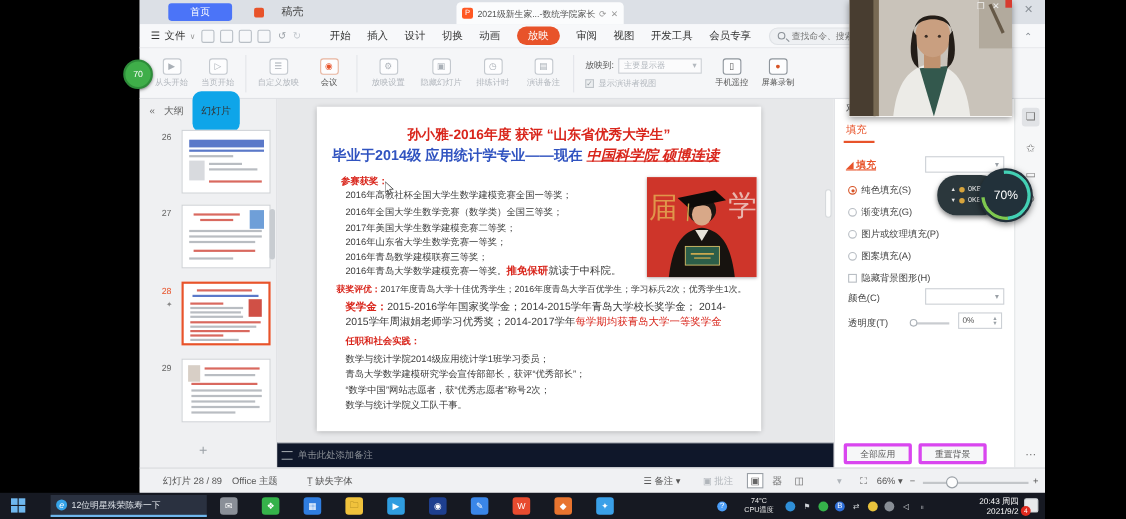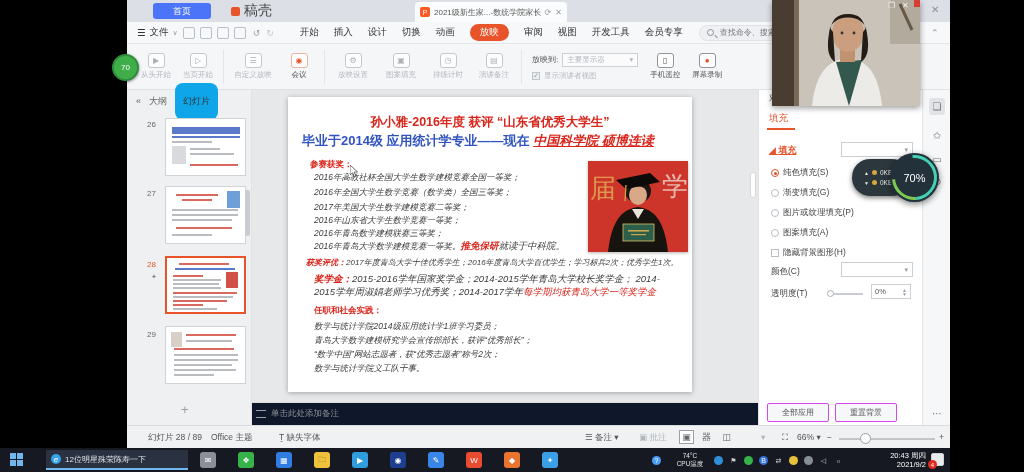--- a/index.html
+++ b/index.html
@@ -2,21 +2,21 @@
 <html><head>
 <meta charset="utf-8">
 <style>
   html,body{margin:0;padding:0;background:#000;}
   *{box-sizing:border-box;font-family:"Liberation Sans","DejaVu Sans",sans-serif;}
   .screen{position:relative;width:1024px;height:472px;background:#000;overflow:hidden;}
   
   .wps{position:absolute;left:127px;top:0;width:823px;height:448px;background:#f2f3f5;}
   .tabbar{position:absolute;left:0;top:0;width:100%;height:22px;background:#dce0e6;}
   .tab-home{position:absolute;left:26px;top:3px;width:58px;height:16px;background:#4b74f8;border-radius:3px;color:#fff;font-size:9px;display:flex;align-items:center;justify-content:center;}
-  .tab-ws{position:absolute;left:96px;top:3px;height:16px;display:flex;align-items:center;gap:4px;font-size:14px;color:#444;padding:0 8px;}
+  .tab-ws{position:absolute;left:96px;top:3px;height:16px;display:flex;align-items:center;gap:16px;font-size:10px;color:#444;padding:0 8px;}
   .ws-ico{width:9px;height:9px;border-radius:2px;background:#e8532a;display:inline-block;}
   .tab-doc{position:absolute;left:288px;top:2px;width:152px;height:20px;background:#fbfcfd;border-radius:4px 4px 0 0;display:flex;align-items:center;gap:4px;padding:0 5px;font-size:8px;color:#555;}
   .doc-ico{width:10px;height:10px;border-radius:2px;background:#ff5722;color:#fff;font-size:7px;display:flex;align-items:center;justify-content:center;flex:none;}
   .doc-title{white-space:nowrap;overflow:hidden;max-width:108px;}
   .gray-g{color:#999;font-size:8px;flex:none;}
   .menubar{position:absolute;left:0;top:22px;width:100%;height:22px;background:#f7f8fa;border-bottom:1px solid #e4e6e9;display:flex;align-items:center;font-size:9.5px;color:#333;}
   .mb-file{display:flex;align-items:center;gap:4px;padding-left:10px;}
   .qa-ico{width:12px;height:12px;border:1px solid #b9bfc6;border-radius:2px;display:inline-block;margin-left:5px;}
   .mb-items{display:flex;align-items:center;gap:15px;margin-left:26px;}
   .mb-it{cursor:default;}
@@ -51,21 +51,21 @@
   .tl-blue{background:#5b79c9;}
   .tp-add{position:absolute;left:54px;top:312px;font-size:13px;color:#9aa0a6;}
   .tp-scroll{position:absolute;right:1px;top:100px;width:5px;height:46px;background:#c8ccd1;border-radius:3px;}
   .canvas{position:absolute;left:125px;top:0;width:506px;height:312px;background:#e7e8ea;}
   .slide{position:absolute;left:36px;top:7px;width:404px;height:295px;background:#fff;box-shadow:0 1px 5px rgba(0,0,0,.3);}
   .canvas-scroll{position:absolute;right:2px;top:82px;width:6px;height:26px;background:#fdfdfd;border:1px solid #d6d9dc;border-radius:3px;}
   .s-title1{position:absolute;left:0;top:17px;width:100%;text-align:center;font-size:12.5px;font-weight:bold;color:#d9261c;}
   .s-title2{position:absolute;left:14px;top:35px;width:390px;font-size:13px;font-weight:bold;color:#3053c0;white-space:nowrap;}
   .s-title2 .red-it{color:#d9261c;font-style:italic;text-decoration:underline;}
   .s-label{position:absolute;font-size:8.5px;font-weight:bold;color:#d9261c;}
-  .s-line{position:absolute;font-size:8.5px;color:#3a3a3a;white-space:nowrap;font-style:italic;}
+  .s-line{position:absolute;font-size:8.5px;color:#3a3a3a;white-space:nowrap;}
   .s-red{color:#d9261c;}
   .s-big{font-size:9.5px;}
   .photo{position:absolute;left:300px;top:64px;width:100px;height:91px;box-shadow:0 1px 3px rgba(0,0,0,.3);}
   .cursor{position:absolute;left:62px;top:68px;width:9px;height:12px;z-index:5;}
   .notesbar{position:absolute;left:125px;top:312px;width:506px;height:23px;background:#0f172a;border-top:1px solid #dcdee1;display:flex;align-items:center;gap:5px;padding-left:4px;font-size:8.5px;color:#8b9096;}
   .notes-ico{width:10px;height:8px;border-top:1.5px solid #9aa0a6;border-bottom:1.5px solid #9aa0a6;}
   
   .panel{position:absolute;left:631px;top:0;width:164px;height:335px;background:#fff;border-left:1px solid #e0e2e5;font-size:8.5px;color:#444;}
   .p-title{position:absolute;left:10px;top:2px;font-size:9px;color:#555;}
   .p-tab{position:absolute;left:10px;top:22px;color:#e8532a;font-size:9.5px;}
@@ -73,21 +73,21 @@
   .p-sec{position:absolute;left:10px;top:54px;color:#e8532a;font-weight:bold;font-size:9px;text-decoration:underline;}
   .p-dd{position:absolute;width:72px;height:15px;border:1px solid #ccd0d5;background:#fff;display:flex;align-items:center;justify-content:flex-end;padding:0 4px;color:#9aa0a6;font-size:7px;}
   .radio{position:absolute;width:8px;height:8px;border:1px solid #b9bec4;border-radius:50%;background:#fff;}
   .radio-on{border-color:#d75427;}
   .radio-on:after{content:"";position:absolute;left:1.5px;top:1.5px;width:3.5px;height:3.5px;border-radius:50%;background:#d75427;}
   .pchk{position:absolute;width:8px;height:8px;border:1px solid #b9bec4;background:#fff;}
   .p-opt{position:absolute;left:24px;white-space:nowrap;}
   .slider-track{position:absolute;height:2px;background:#c9ccd0;}
   .slider-dot{position:absolute;width:7px;height:7px;border:1px solid #aab0b6;border-radius:50%;background:#fff;}
   .spin{position:absolute;width:40px;height:15px;border:1px solid #ccd0d5;display:flex;align-items:center;justify-content:space-between;padding:0 3px;font-size:7.5px;color:#555;}
-  .p-btn{position:absolute;top:313px;height:19px;border:1px solid #d946ef;background:#f6f7f8;border-radius:2px;font-size:8px;color:#555;display:flex;align-items:center;justify-content:center;}
+  .p-btn{position:absolute;top:313px;height:19px;border:3px solid #d946ef;background:#f6f7f8;border-radius:2px;font-size:8px;color:#555;display:flex;align-items:center;justify-content:center;}
   .strip{position:absolute;left:795px;top:0;width:28px;height:335px;background:#f6f7f8;border-left:1px solid #e4e6e8;}
   .strip-ico{position:absolute;left:6px;width:16px;text-align:center;font-size:10px;color:#777;}
   .strip-active{background:#e1e3e6;border-radius:3px;padding:3px 0;}
   
   .statusbar{position:absolute;left:0;top:425px;width:100%;height:23px;background:#f0f1f3;border-top:1px solid #d8dadd;font-size:8.5px;color:#555;}
   .sb{position:absolute;top:6px;white-space:nowrap;}
   .sb-gray{color:#b0b5ba;}
   .viewbox{position:absolute;top:4px;width:15px;height:14px;display:flex;align-items:center;justify-content:center;font-size:9px;color:#666;}
   .viewbox.on{border:1px solid #9aa0a6;background:#fff;}
   .zoom-track{position:absolute;top:12px;width:96px;height:2px;background:#c3c6c9;}
@@ -187,21 +187,21 @@
         <span class="ric" style="color:#e8532a;border-color:#e8b49e;">◉</span>
         <span class="rlab rlab-dark">会议</span>
       </div>
       <div class="rsep"></div>
       <div class="rbtn" style="width:48px;">
         <span class="ric">⚙</span>
         <span class="rlab">放映设置</span>
       </div>
       <div class="rbtn" style="width:48px;">
         <span class="ric">▣</span>
-        <span class="rlab">图案填充</span>
+        <span class="rlab">隐藏幻灯片</span>
       </div>
       <div class="rbtn" style="width:46px;">
         <span class="ric">◷</span>
         <span class="rlab">排练计时</span>
       </div>
       <div class="rbtn" style="width:46px;">
         <span class="ric">▤</span>
         <span class="rlab">演讲备注</span>
       </div>
       <div class="rsep"></div>

